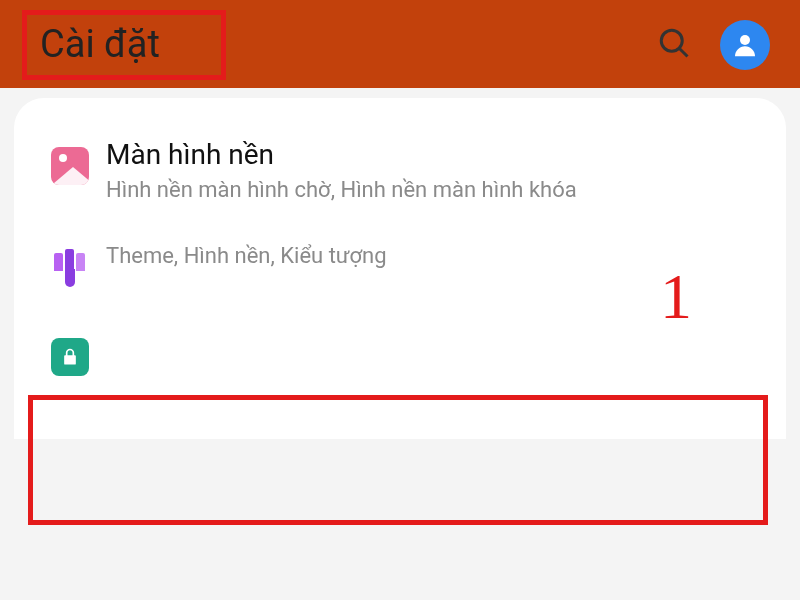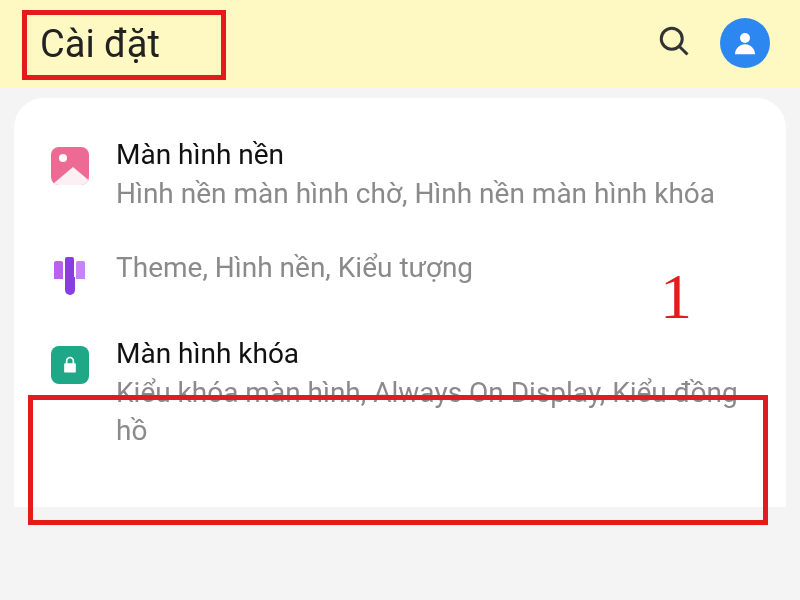--- a/index.html
+++ b/index.html
@@ -1,23 +1,23 @@
 <!DOCTYPE html>
 <html><head>
 <meta charset="utf-8">
 <style>
   * { box-sizing: border-box; margin: 0; padding: 0; }
   html, body { width: 800px; height: 600px; font-family: -apple-system, 'Segoe UI', Roboto, sans-serif; background: #f4f4f4; overflow: hidden; }
 
   .header {
     display: flex;
-    align-items: flex-start;
+    align-items: flex-end;
     justify-content: space-between;
     padding: 18px 30px 18px 30px;
-    background: #fef9c3;
+    background: #c2410c;
   }
   .header-title {
     font-size: 38px;
     color: #222;
     font-weight: 400;
     padding: 4px 18px 4px 10px;
   }
   .header-actions {
     display: flex;
     align-items: center;
@@ -35,38 +35,38 @@
   .card {
     margin: 10px 14px 0 14px;
     background: #fff;
     border-radius: 30px 30px 0 0;
     padding: 22px 0 40px 0;
     position: relative;
   }
   .row {
     display: flex;
     align-items: flex-start;
-    gap: 22px;
+    gap: 12px;
     padding: 18px 32px;
   }
   .row-icon {
     width: 48px; height: 48px;
     display: flex; align-items: center; justify-content: center;
     flex-shrink: 0;
     margin-top: 4px;
   }
   .row-text { flex: 1; }
   .row-title {
     font-size: 28px;
     color: #111;
     font-weight: 400;
     margin-bottom: 4px;
   }
   .row-sub {
-    font-size: 28px;
+    font-size: 22px;
     color: #8a8a8a;
     line-height: 1.35;
   }
 
   
   .ic-wallpaper {
     width: 38px; height: 38px;
     background: #ec6a94;
     border-radius: 8px;
     position: relative;
@@ -177,24 +177,20 @@
     </div>
 
     <div class="row">
       <div class="row-icon">
         <div class="ic-lock">
           <svg viewBox="0 0 24 24">
             <path d="M7 10V7a5 5 0 0 1 10 0v3h1a1 1 0 0 1 1 1v9a1 1 0 0 1-1 1H6a1 1 0 0 1-1-1v-9a1 1 0 0 1 1-1h1zm2 0h6V7a3 3 0 0 0-6 0v3z"></path>
           </svg>
         </div>
       </div>
-      <div class="row-text">
-        <div class="row-title">Màn hình khóa</div>
-        <div class="row-sub">Kiểu khóa màn hình, Always On Display, Kiểu đồng hồ</div>
-      </div>
     </div>
 
   </div>
 
   <div class="hl hl-title"></div>
   <div class="hl hl-lock"></div>
   <div class="annot annot-1">1</div>
 
 </div>
 

